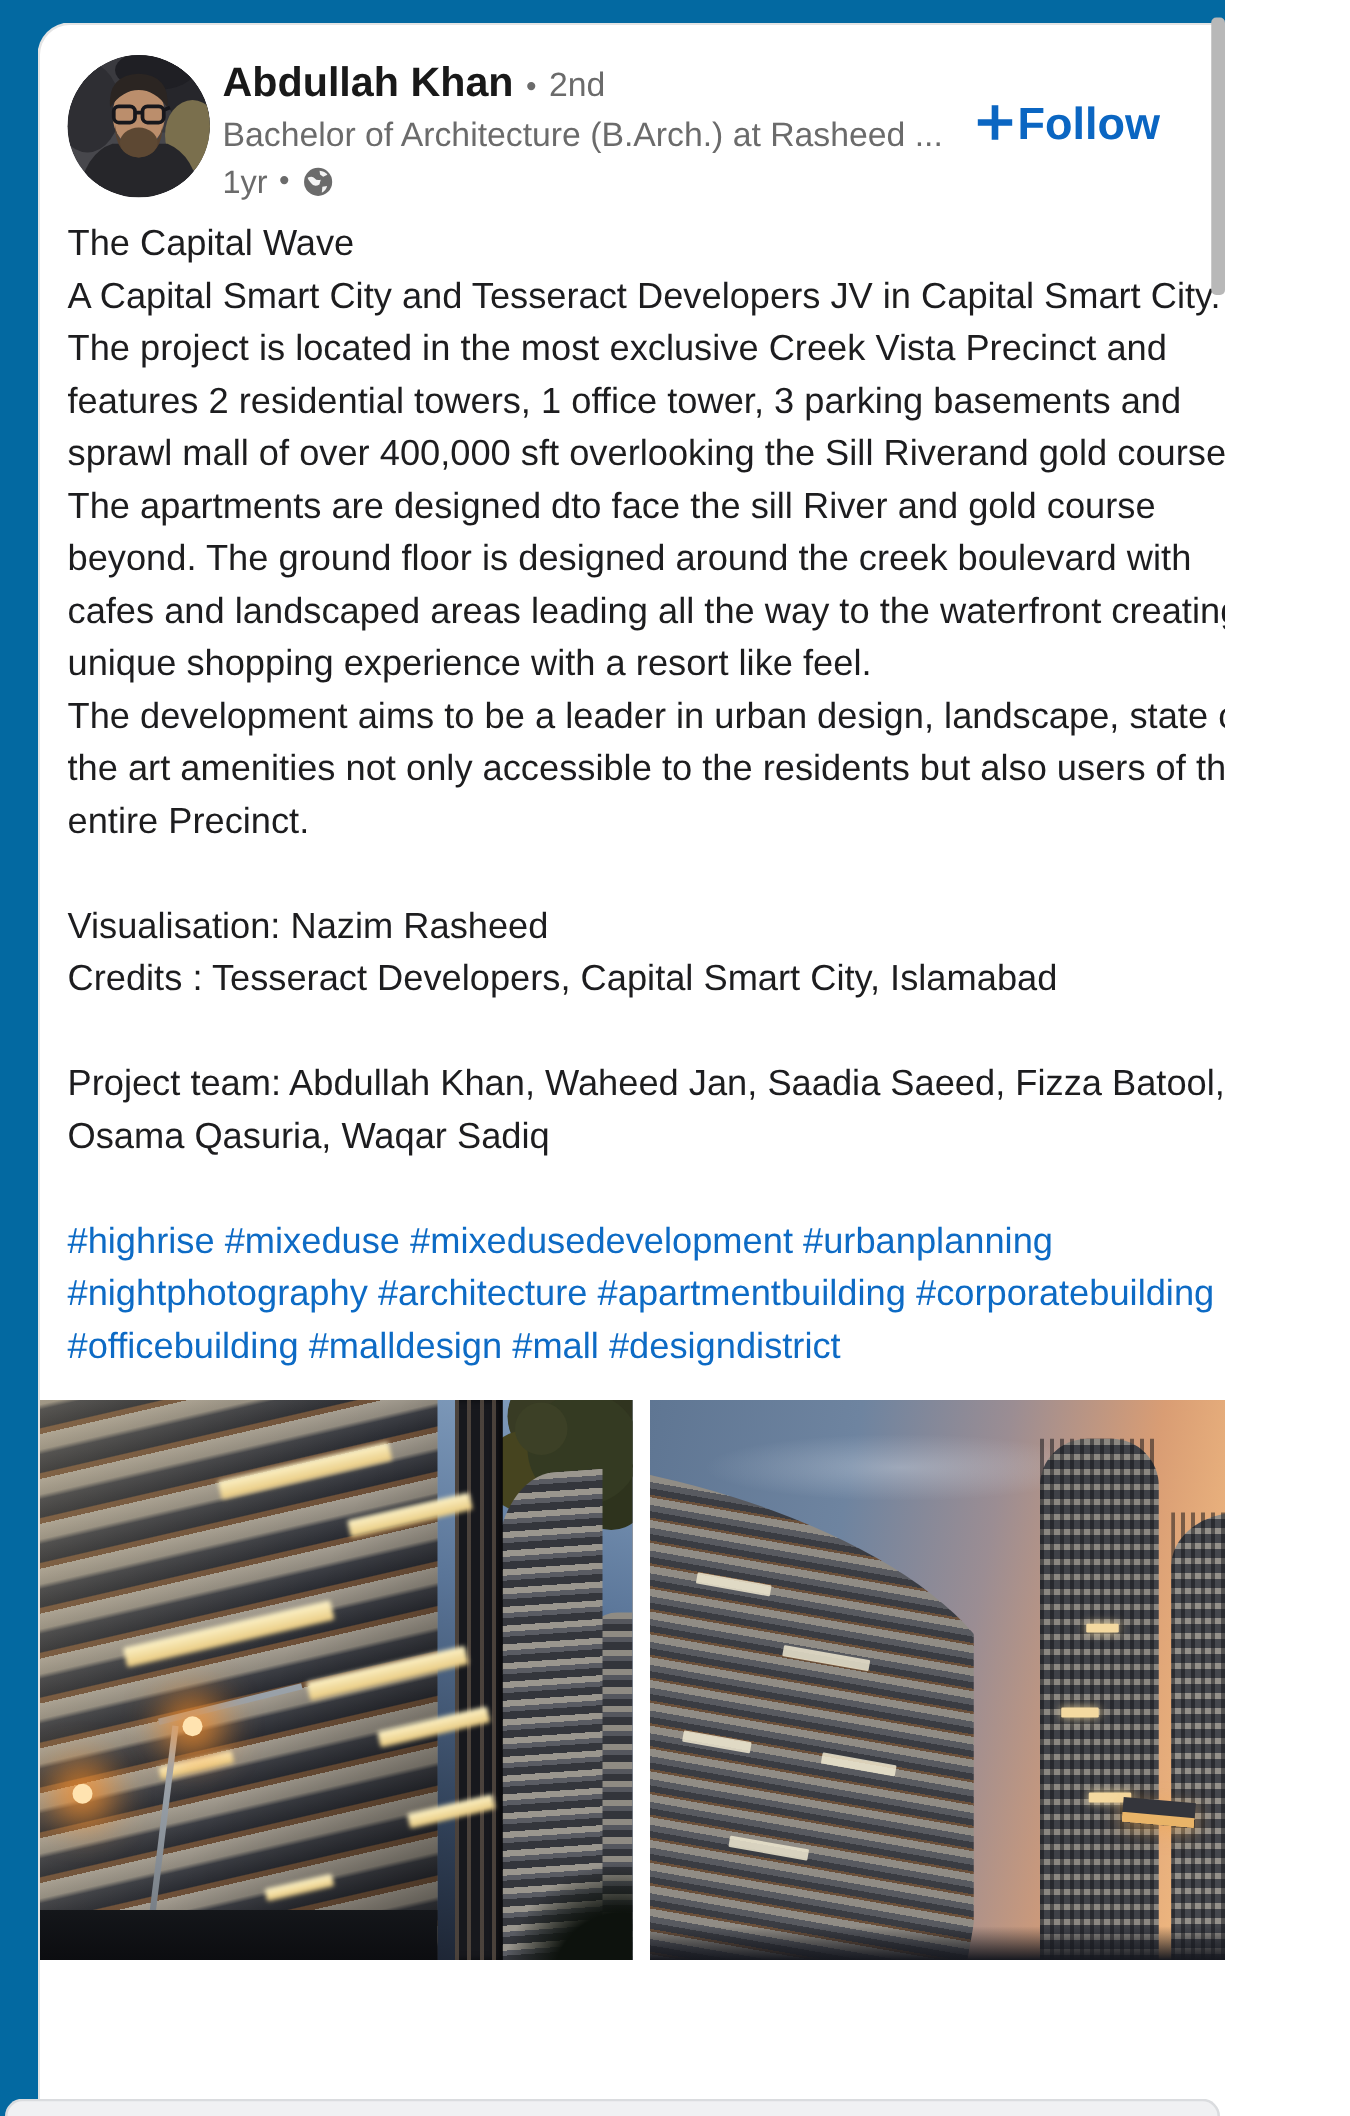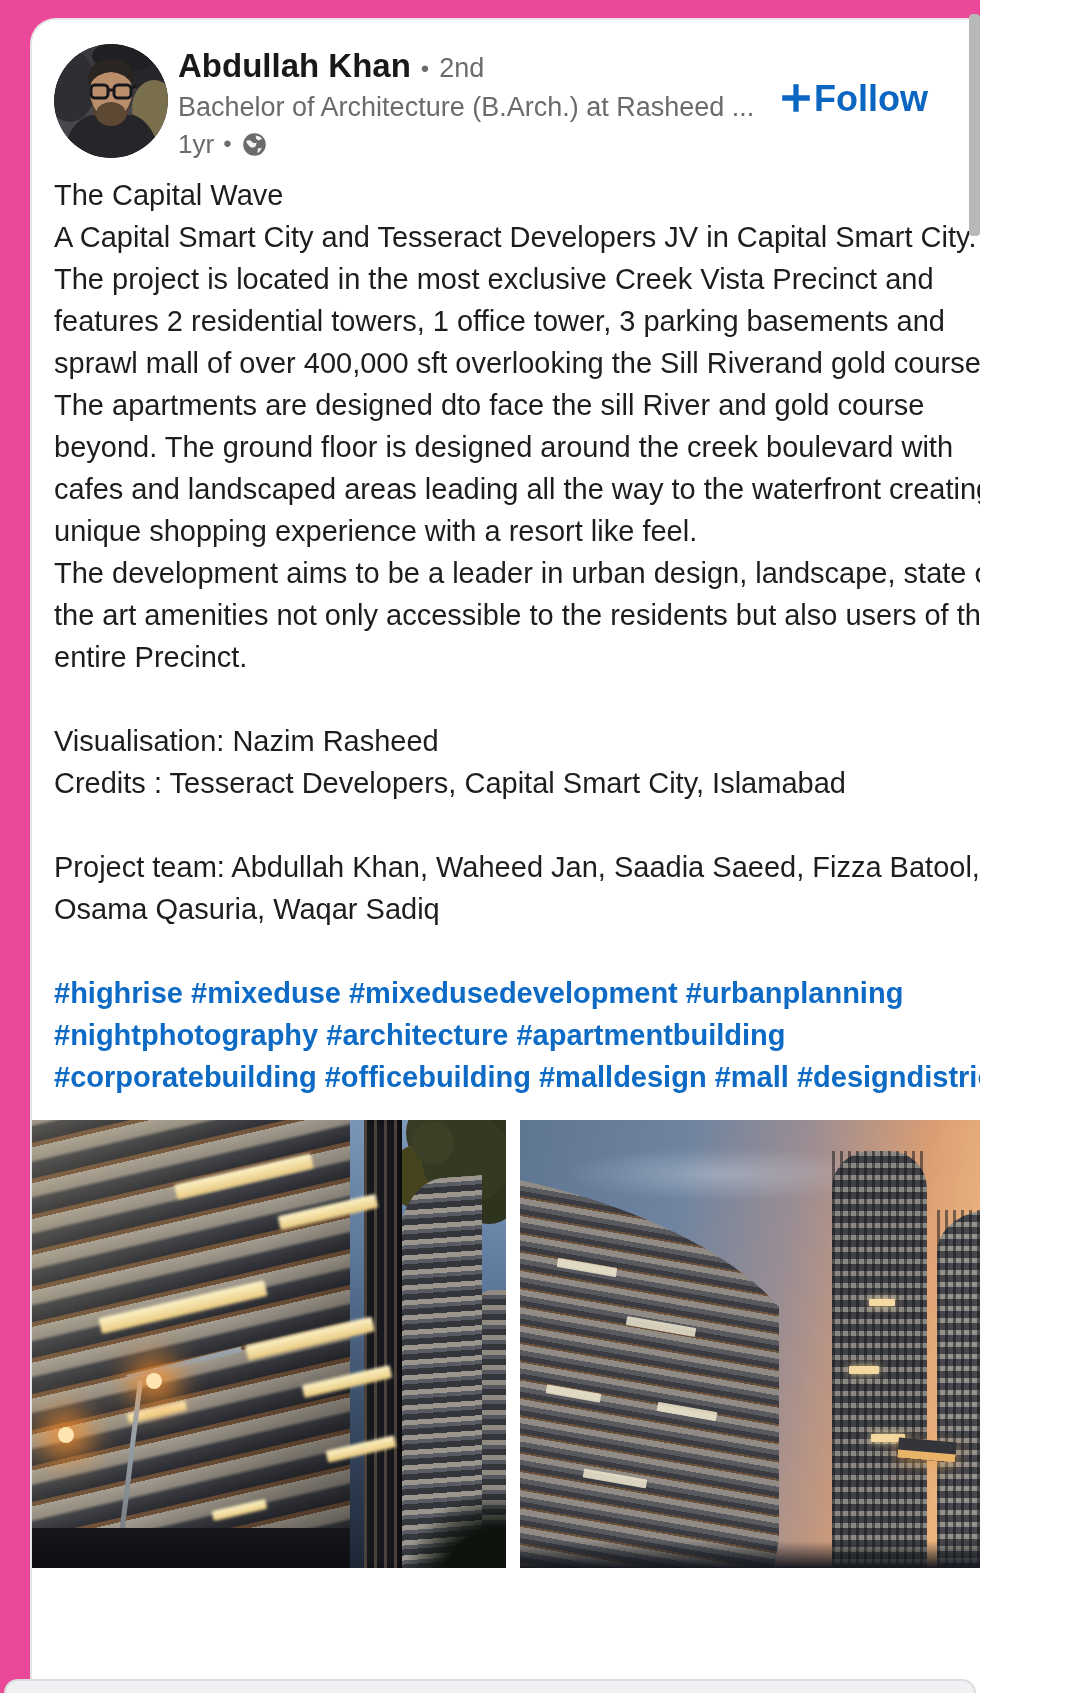--- a/index.html
+++ b/index.html
@@ -1,17 +1,17 @@
 <!DOCTYPE html>
 <html><head>
 <meta charset="utf-8">
 <style>
   html,body { margin:0; padding:0; background:#ffffff; }
   .page {
-    position:relative; width:980px; height:1693px; background:#ec4899;
+    position:relative; width:980px; height:1693px; background:#0369a1;
     overflow:hidden; font-family:"Liberation Sans", sans-serif;
   }
   
   .card {
     position:absolute; left:30px; top:18px; width:1020px; height:1675px;
     background:#fff; border:2px solid #e4e4e4; border-bottom:none;
     border-radius:26px 26px 0 0; box-sizing:border-box; overflow:hidden;
   }
   .header { position:relative; height:150px; }
   .avatar {
@@ -32,21 +32,21 @@
     position:absolute; top:52px; right:116px; display:flex; align-items:center;
     background:none; border:none; padding:6px 4px; cursor:pointer;
     color:#0b66c2; font-family:"Liberation Sans", sans-serif;
   }
   .follow .label { font-size:36px; font-weight:700; color:#0b66c2; }
   
   .content { padding:4px 22px 0; }
   .para { margin:42px 0 0; font-size:29px; line-height:42px; color:#1d1d1f;
           white-space:pre-line; }
   .para.first { margin-top:0; }
-  .hashtags a { color:#0d6bc5; font-weight:700; text-decoration:none; }
+  .hashtags a { color:#0d6bc5; font-weight:400; text-decoration:none; }
   
   .images { display:flex; gap:14px; margin-top:22px; height:448px; }
   .photo { position:relative; overflow:hidden; background:#2e3540; cursor:pointer; }
   .photo1 { width:474px; }
   .photo2 { flex:1; }
   .photo > div { position:absolute; }
   
   .ph1-sky { right:0; top:0; width:46%; height:100%;
     background:linear-gradient(195deg,#84a0c0 0%,#5a7598 36%,#33445c 72%,#1b2230 100%); }
   .ph1-foliage { width:42px; height:42px; right:52px; top:2px; border-radius:50%;

